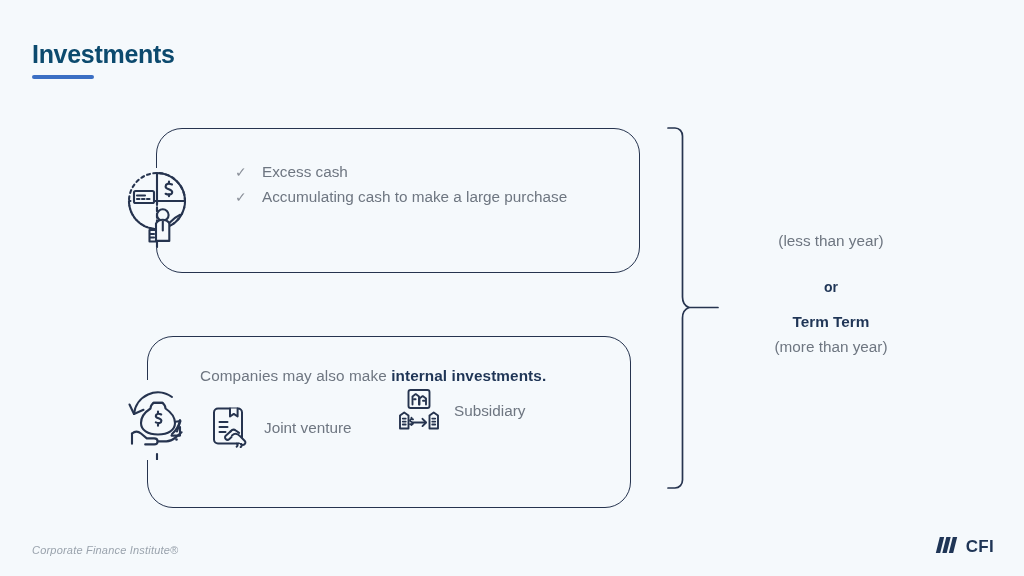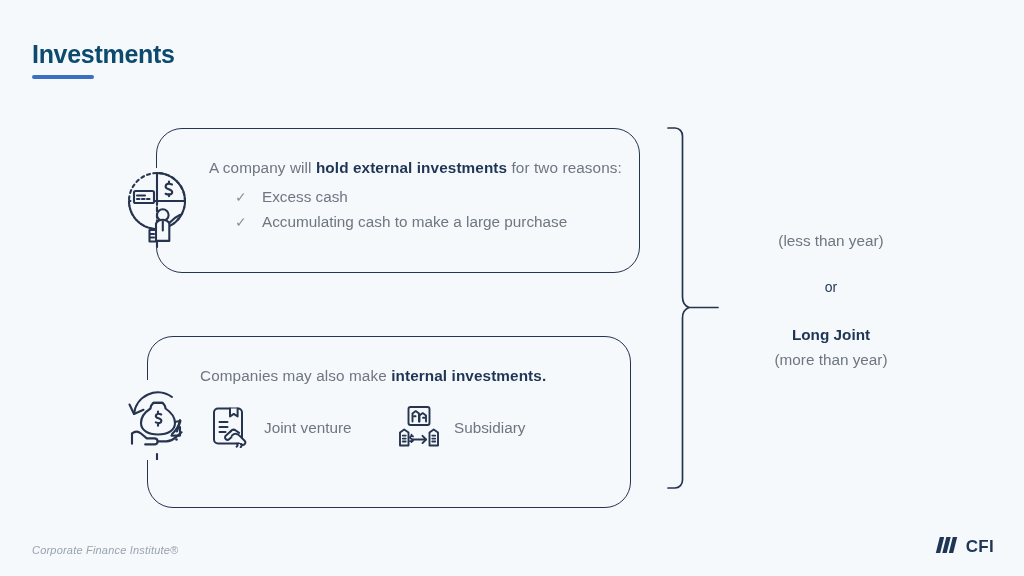--- a/index.html
+++ b/index.html
@@ -123,21 +123,21 @@
     display: flex;
     align-items: center;
   }
   #row-joint {
     left: 208px;
     top: 404px;
     gap: 12px;
   }
   #row-subsidiary {
     left: 396px;
-    top: 404px;
+    top: 387px;
     gap: 12px;
   }
   .icon-label {
     font-size: 15.3px;
     color: #6e7681;
     white-space: nowrap;
   }
 
   
   #brace {
@@ -162,24 +162,24 @@
     color: #1f3556;
     line-height: 25px;
   }
   .term-sub {
     font-size: 15.3px;
     color: #6e7681;
     line-height: 25px;
   }
   .term-or {
     font-size: 14px;
-    font-weight: normal;
+    font-weight: bold;
     color: #1f3556;
     line-height: 25px;
-    margin: 22px 0 22px 0;
+    margin: 22px 0 9px 0;
   }
 
   
   .footer-text {
     position: absolute;
     left: 32px;
     bottom: 20px;
     font-size: 11px;
     color: #9aa3ad;
     letter-spacing: 0.2px;
@@ -205,23 +205,20 @@
 
 <div class="slide">
 
   <div class="title-wrap">
     <div class="slide-title">Investments</div>
     <div class="title-rule"></div>
   </div>
 
   <div class="card" id="card-external">
     <div class="card-body">
-      <div class="card-text">
-        <span>A company will </span><b>hold external investments</b><span> for two reasons:</span>
-      </div>
       <ul class="bullets">
         <li>
           <span class="check">✓</span>
           <span>Excess cash</span>
         </li>
         <li>
           <span class="check">✓</span>
           <span>Accumulating cash to make a large purchase</span>
         </li>
       </ul>
@@ -312,21 +309,21 @@
     <svg viewBox="0 0 60 366" width="60" height="366" fill="none" stroke="#26344f" stroke-width="1.7" stroke-linecap="round" stroke-linejoin="round">
       <path d="M2 2 H9 C13.5 2 16.5 5.5 16.5 10 V171 C16.5 176 19 180 23 181.5
                C19 183 16.5 187 16.5 192 V354 C16.5 358.5 13.5 362 9 362 H2"></path>
       <path d="M23 181.5 H52"></path>
     </svg>
   </div>
 
   <div class="terms">
     <div class="term-sub">(less than year)</div>
     <div class="term-or">or</div>
-    <div class="term-name">Long Joint</div>
+    <div class="term-name">Term Term</div>
     <div class="term-sub">(more than year)</div>
   </div>
 
   <div class="footer-text">Corporate Finance Institute®</div>
   <div class="brand">
     <span>
       <svg viewBox="0 0 30 18" width="30" height="18">
         <g fill="#1f3556">
           <path d="M5.8 1 H10.2 L6.2 17 H1.8 Z"></path>
           <path d="M12.3 1 H16.7 L12.7 17 H8.3 Z"></path>

